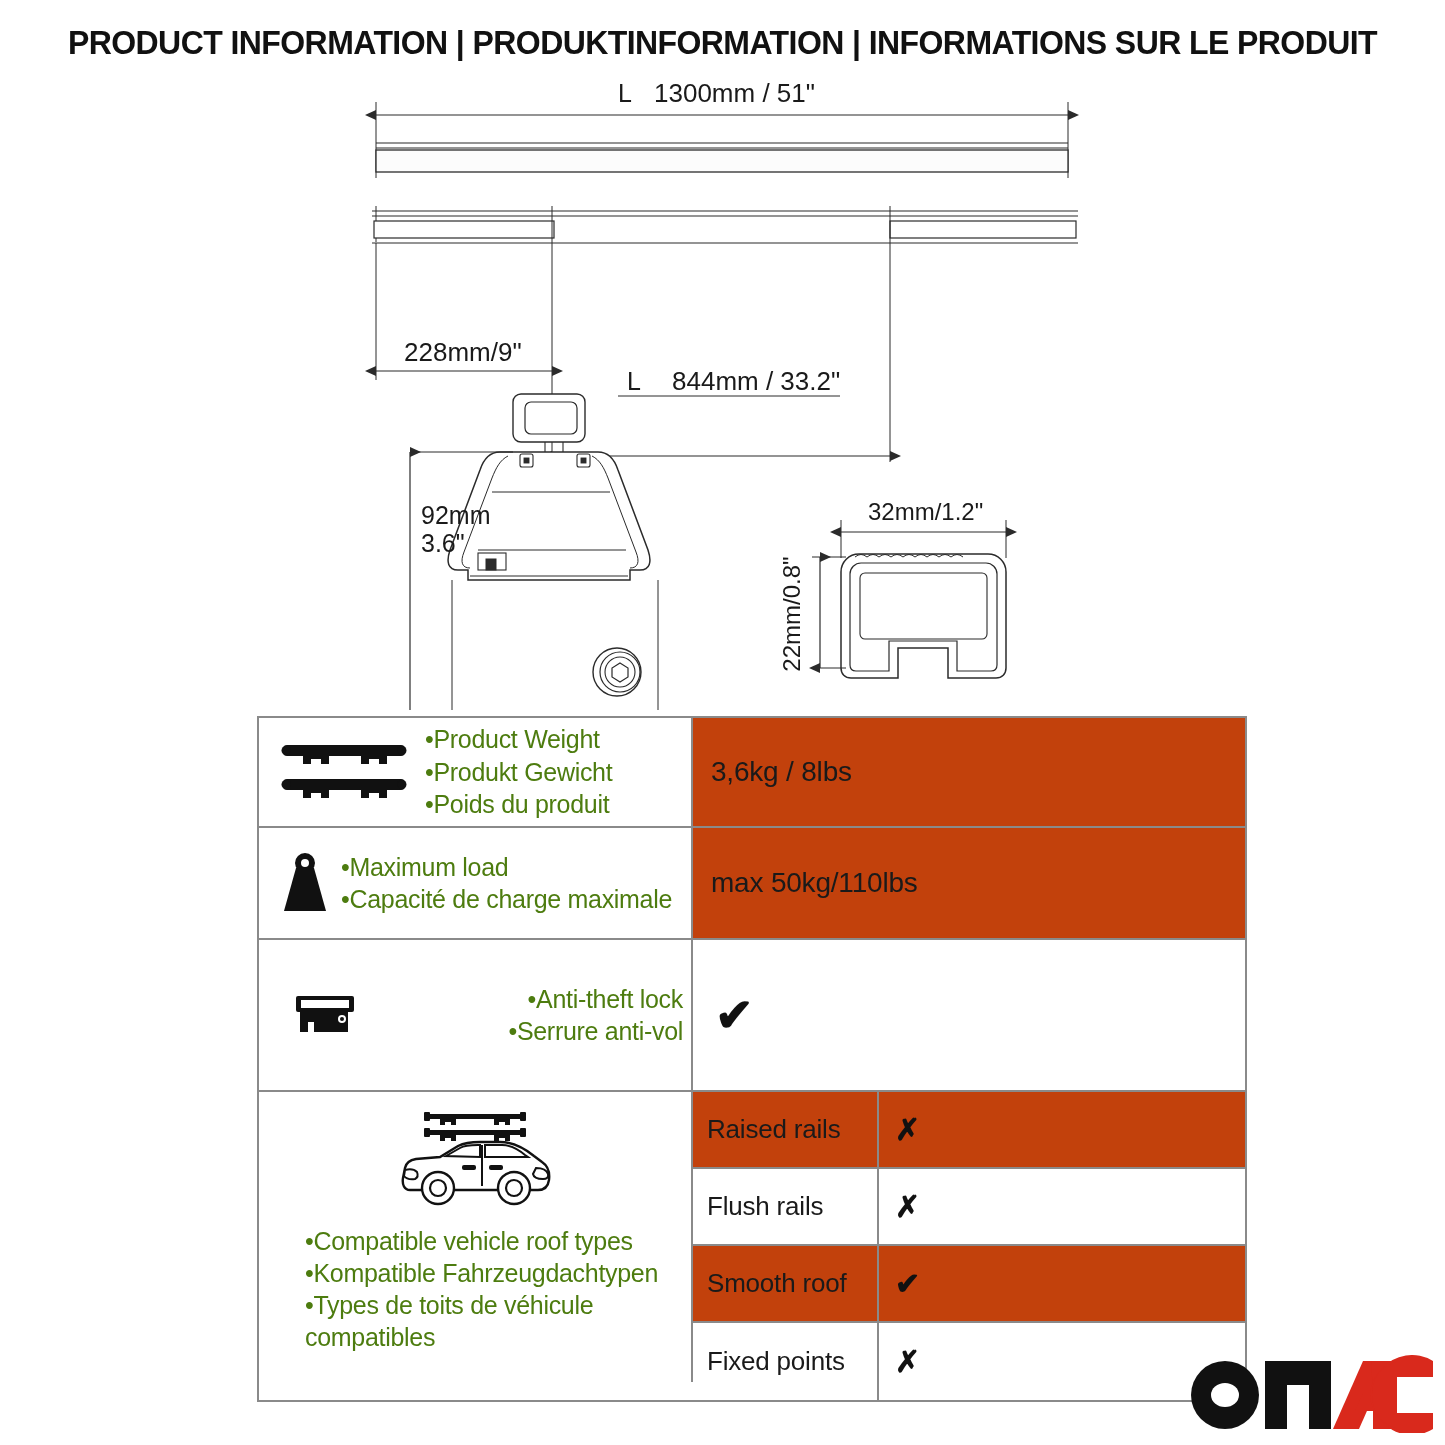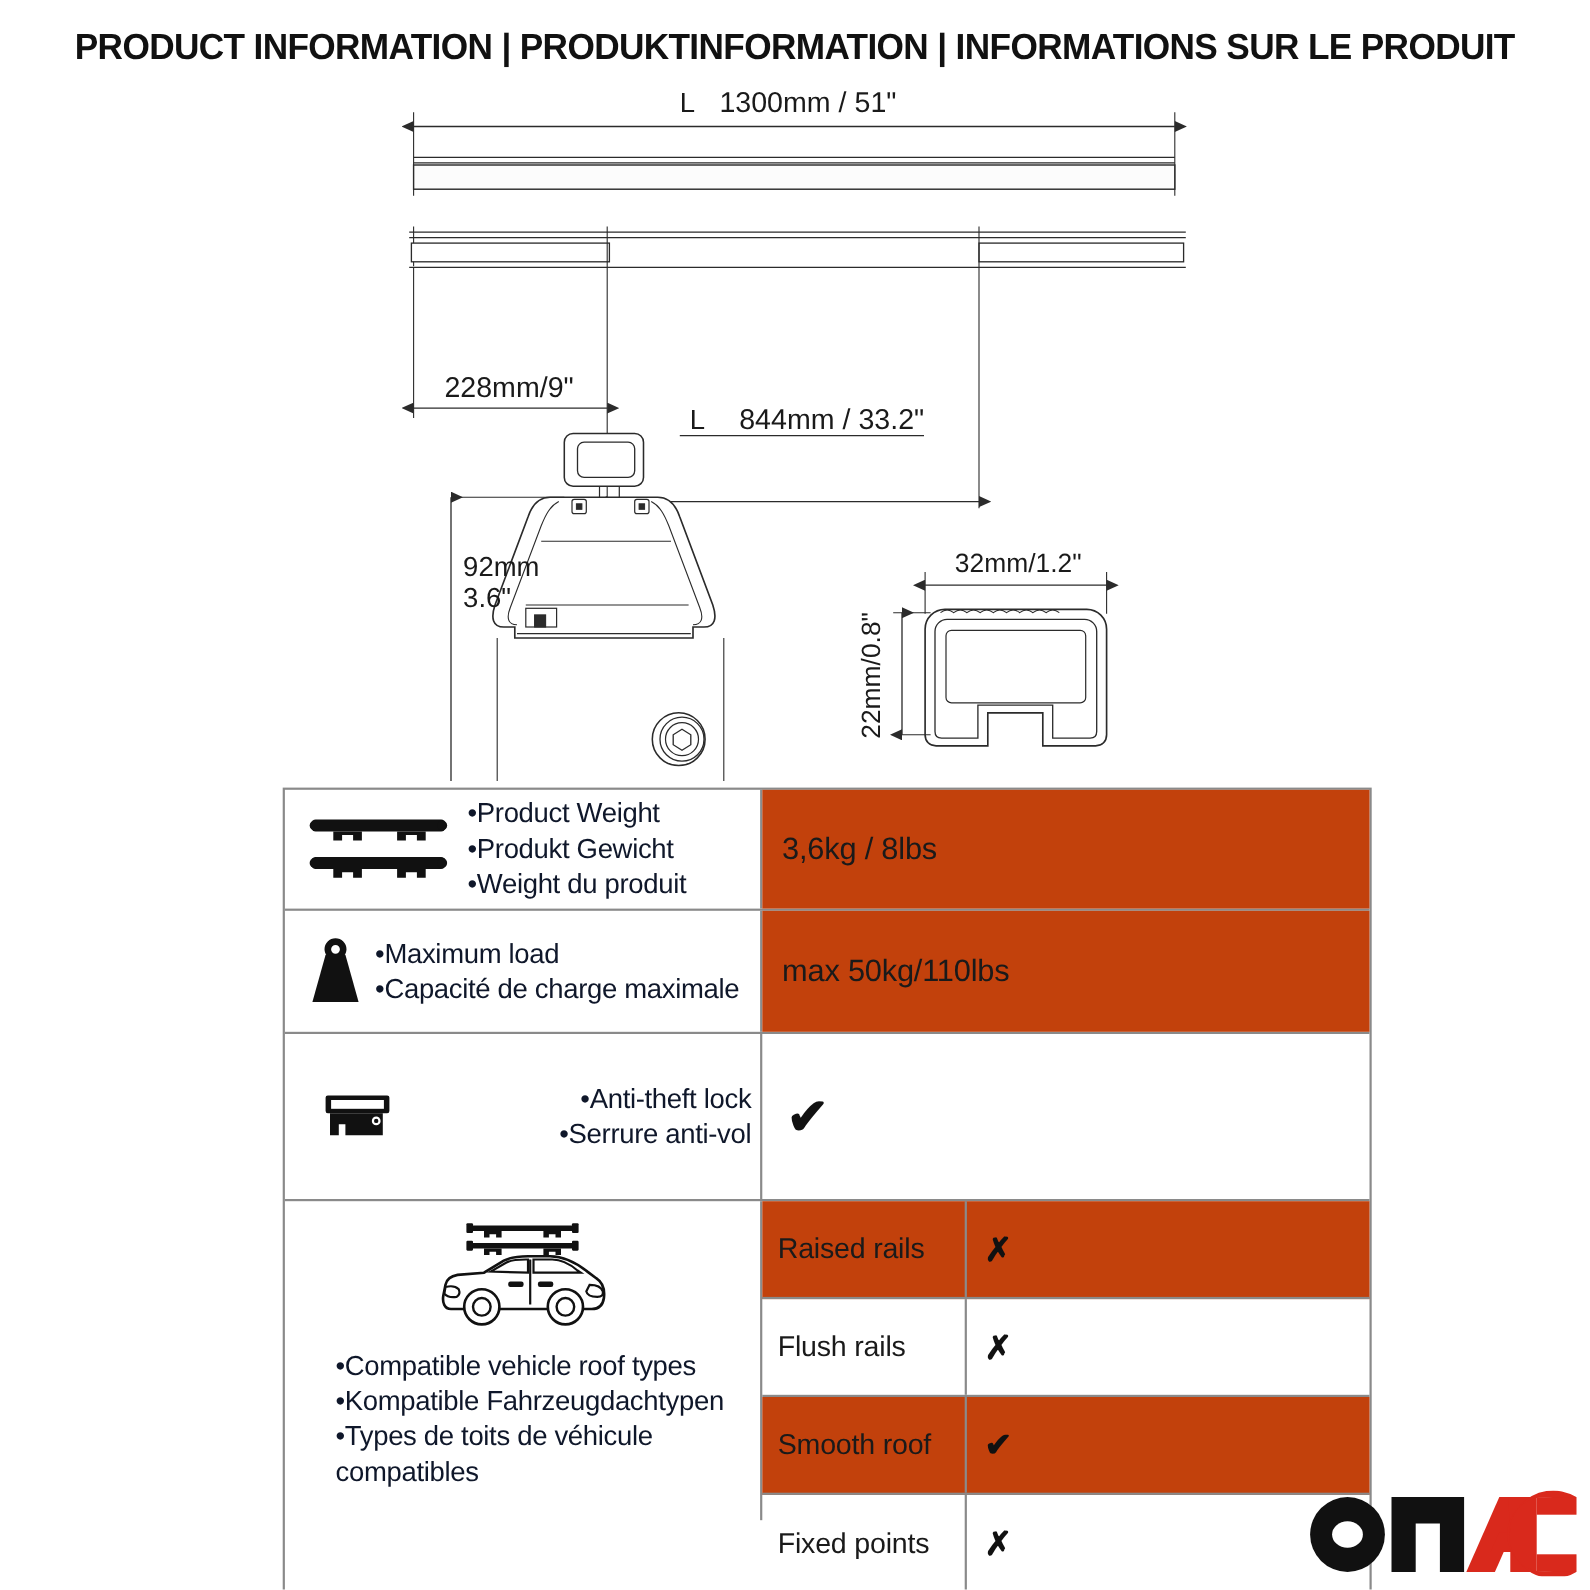--- a/index.html
+++ b/index.html
@@ -84,21 +84,21 @@
     flex: 0 0 auto;
     display: flex;
     align-items: center;
     justify-content: center;
   }
   .label-lines {
     flex: 1 1 auto;
     font-size: 25px;
     line-height: 1.30;
     letter-spacing: -0.3px;
-    color: #0f172a;
+    color: #4d7c0f;
     white-space: nowrap;
   }
 
   
   #row-weight .spec-label-cell { height: 108px; }
   #row-weight .icon-box { width: 150px; }
   #row-weight .label-lines { text-align: left; padding-left: 6px; }
 
   #row-material .spec-label-cell { height: 66px; padding-left: 12px; }
   #row-material .label-lines { font-size: 27px; }
@@ -137,21 +137,21 @@
     letter-spacing: -0.3px;
   }
 
   .roof-subtable {
     flex: 1 1 auto;
     display: flex;
     flex-direction: column;
   }
   .roof-subrow {
     display: flex;
-    height: 89px;
+    height: 77px;
     border-bottom: 2px solid #8a8a8a;
     box-sizing: border-box;
   }
   .roof-subrow:last-child { border-bottom: none; }
   .roof-name {
     width: 186px;
     flex: 0 0 186px;
     box-sizing: border-box;
     border-right: 2px solid #8a8a8a;
     display: flex;
@@ -348,21 +348,21 @@
             <circle cx="7" cy="45.5" r="4.5"></circle>
               <circle cx="123" cy="45.5" r="4.5"></circle>
             <path d="M24,51 h26 v8 h-8 v-5 h-10 v5 h-8 z"></path>
             <path d="M82,51 h26 v8 h-8 v-5 h-10 v5 h-8 z"></path>
           </g>
         </svg>
       </div>
       <div class="label-lines">
         <div>•Product Weight</div>
         <div>•Produkt Gewicht</div>
-        <div>•Weight du produit</div>
+        <div>•Poids du produit</div>
       </div>
     </div>
     <div class="spec-value-cell shaded">3,6kg / 8lbs</div>
   </div>
 
 
   <div class="spec-row" id="row-maxload">
     <div class="spec-label-cell">
       <div class="icon-box">
         <svg width="58" height="64" viewBox="0 0 58 64">

